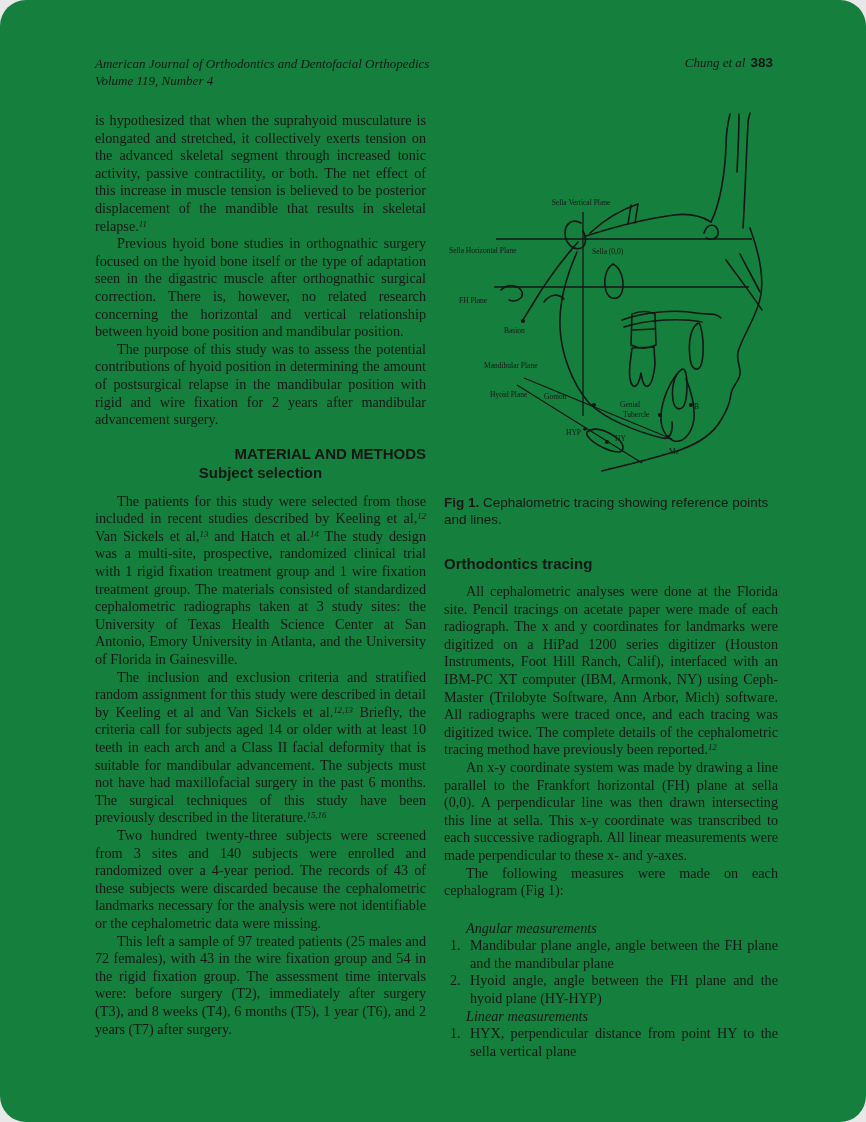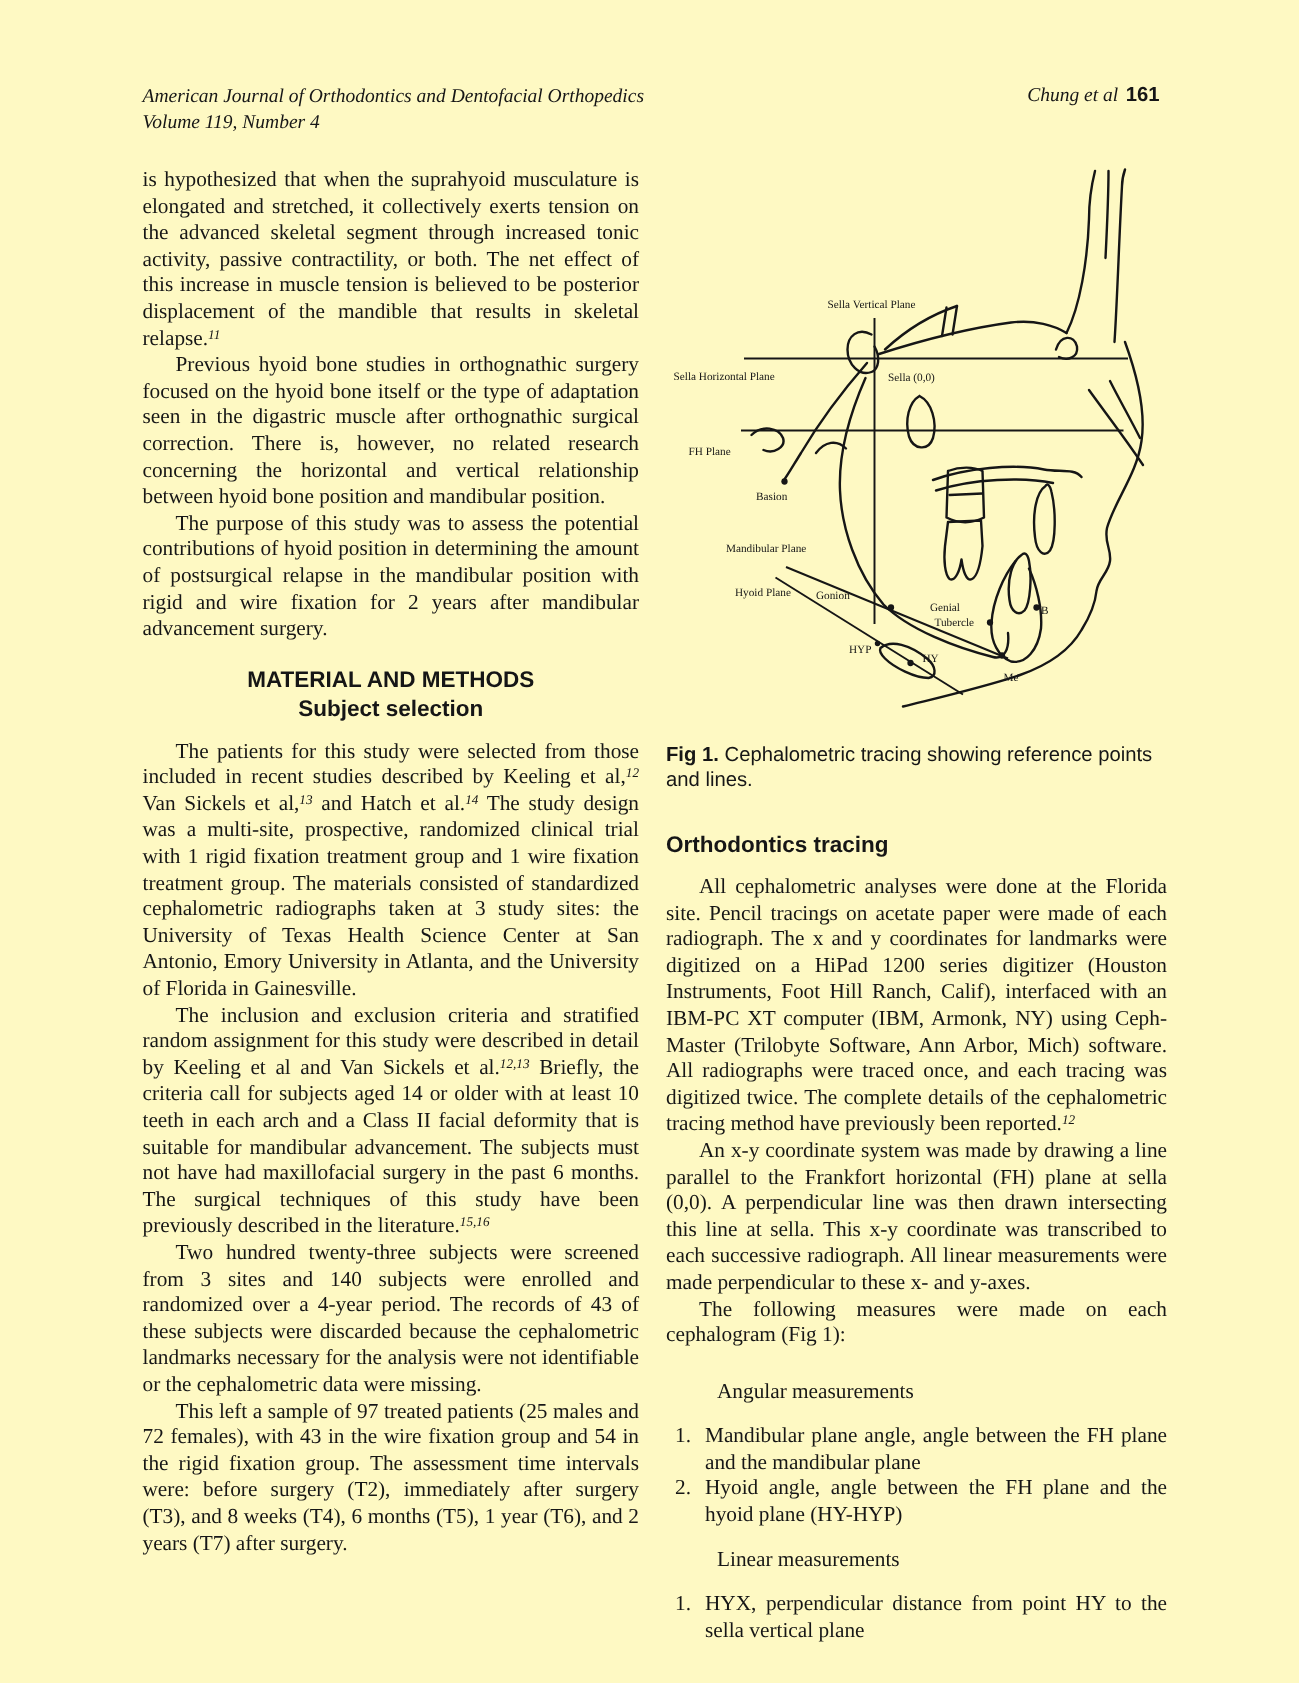--- a/index.html
+++ b/index.html
@@ -1,61 +1,61 @@
 <!DOCTYPE html>
 <html><head>
 <meta charset="utf-8">
 <style>
   html,body{margin:0;padding:0;background:#e8e8e8;}
-  .page{position:relative;width:866px;height:1122px;background:#fef9c3;color:#161616;
-        font-family:"Liberation Serif",serif;overflow:hidden;}
+  .page{position:relative;width:866px;height:1122px;background:#15803d;color:#161616;
+        font-family:"Liberation Serif",serif;overflow:hidden;border-radius:26px;}
   
   .hdr-left{position:absolute;left:95px;top:55px;width:420px;font-style:italic;
             font-size:13px;line-height:17px;}
   .hdr-right{position:absolute;right:93px;top:55px;font-size:13px;text-align:right;}
   .hdr-right .authors{font-style:italic;}
   .hdr-right .pageno{font-style:normal;font-weight:bold;font-family:"Liberation Sans",sans-serif;
                      font-size:13.5px;padding-left:5px;}
   
   .col{position:absolute;top:112px;font-size:14.2px;line-height:17.6px;text-align:justify;}
   .col-left{left:95px;width:331px;}
   .col-right{left:444px;width:334px;}
   p.body{margin:0;text-indent:22px;}
   p.noindent{text-indent:0;}
   sup{font-size:0.62em;vertical-align:baseline;position:relative;top:-0.45em;line-height:0;font-style:italic;}
   .sect{font-family:"Liberation Sans",sans-serif;font-weight:bold;font-size:15px;
-        line-height:19px;margin:15px 0 0 0;text-align:center;}
+        line-height:19px;margin:15px 0 0 0;text-align:right;}
   .subsect{font-family:"Liberation Sans",sans-serif;font-weight:bold;font-size:15px;
            line-height:19px;margin:0 0 11px 0;text-align:center;}
   .sect2{font-family:"Liberation Sans",sans-serif;font-weight:bold;font-size:15px;
          line-height:19px;margin:26px 0 10px 0;text-align:left;}
   
   .fig{position:relative;width:372px;height:376px;}
   .caption{font-family:"Liberation Sans",sans-serif;font-size:13.5px;line-height:17px;
            margin:6px 0 0 0;text-align:left;}
   
-  .meas-title{margin:12px;text-indent:22px;}
+  .meas-title{font-style:italic;margin:0;text-indent:22px;}
   .meas-title.gap{margin-top:20px;}
   .meas-item{display:flex;margin:0;}
   .meas-num{flex:none;width:26px;padding-left:6px;box-sizing:border-box;}
   .meas-text{flex:1;text-align:justify;}
   
   .fig svg text{font-family:"Liberation Serif",serif;font-size:7.5px;fill:#161616;}
 </style>
 </head>
 <body>
 
 <div class="page">
 
   <div class="hdr-left">
     <div>American Journal of Orthodontics and Dentofacial Orthopedics</div>
     <div>Volume 119, Number 4</div>
   </div>
   <div class="hdr-right">
-    <span class="authors">Chung et al</span><span class="pageno">161</span>
+    <span class="authors">Chung et al</span><span class="pageno">383</span>
   </div>
 
   <div class="col col-left">
     <p class="body noindent">is hypothesized that when the suprahyoid musculature is elongated and stretched, it collectively exerts tension on the advanced skeletal segment through increased tonic activity, passive contractility, or both. The net effect of this increase in muscle tension is believed to be posterior displacement of the mandible that results in skeletal relapse.<sup>11</sup></p>
     <p class="body">Previous hyoid bone studies in orthognathic surgery focused on the hyoid bone itself or the type of adaptation seen in the digastric muscle after orthognathic surgical correction. There is, however, no related research concerning the horizontal and vertical relationship between hyoid bone position and mandibular position.</p>
     <p class="body">The purpose of this study was to assess the potential contributions of hyoid position in determining the amount of postsurgical relapse in the mandibular position with rigid and wire fixation for 2 years after mandibular advancement surgery.</p>
     <h2 class="sect">MATERIAL AND METHODS</h2>
     <h3 class="subsect">Subject selection</h3>
     <p class="body">The patients for this study were selected from those included in recent studies described by Keeling et al,<sup>12</sup> Van Sickels et al,<sup>13</sup> and Hatch et al.<sup>14</sup> The study design was a multi-site, prospective, randomized clinical trial with 1 rigid fixation treatment group and 1 wire fixation treatment group. The materials consisted of standardized cephalometric radiographs taken at 3 study sites: the University of Texas Health Science Center at San Antonio, Emory University in Atlanta, and the University of Florida in Gainesville.</p>
     <p class="body">The inclusion and exclusion criteria and stratified random assignment for this study were described in detail by Keeling et al and Van Sickels et al.<sup>12,13</sup> Briefly, the criteria call for subjects aged 14 or older with at least 10 teeth in each arch and a Class II facial deformity that is suitable for mandibular advancement. The subjects must not have had maxillofacial surgery in the past 6 months. The surgical techniques of this study have been previously described in the literature.<sup>15,16</sup></p>

